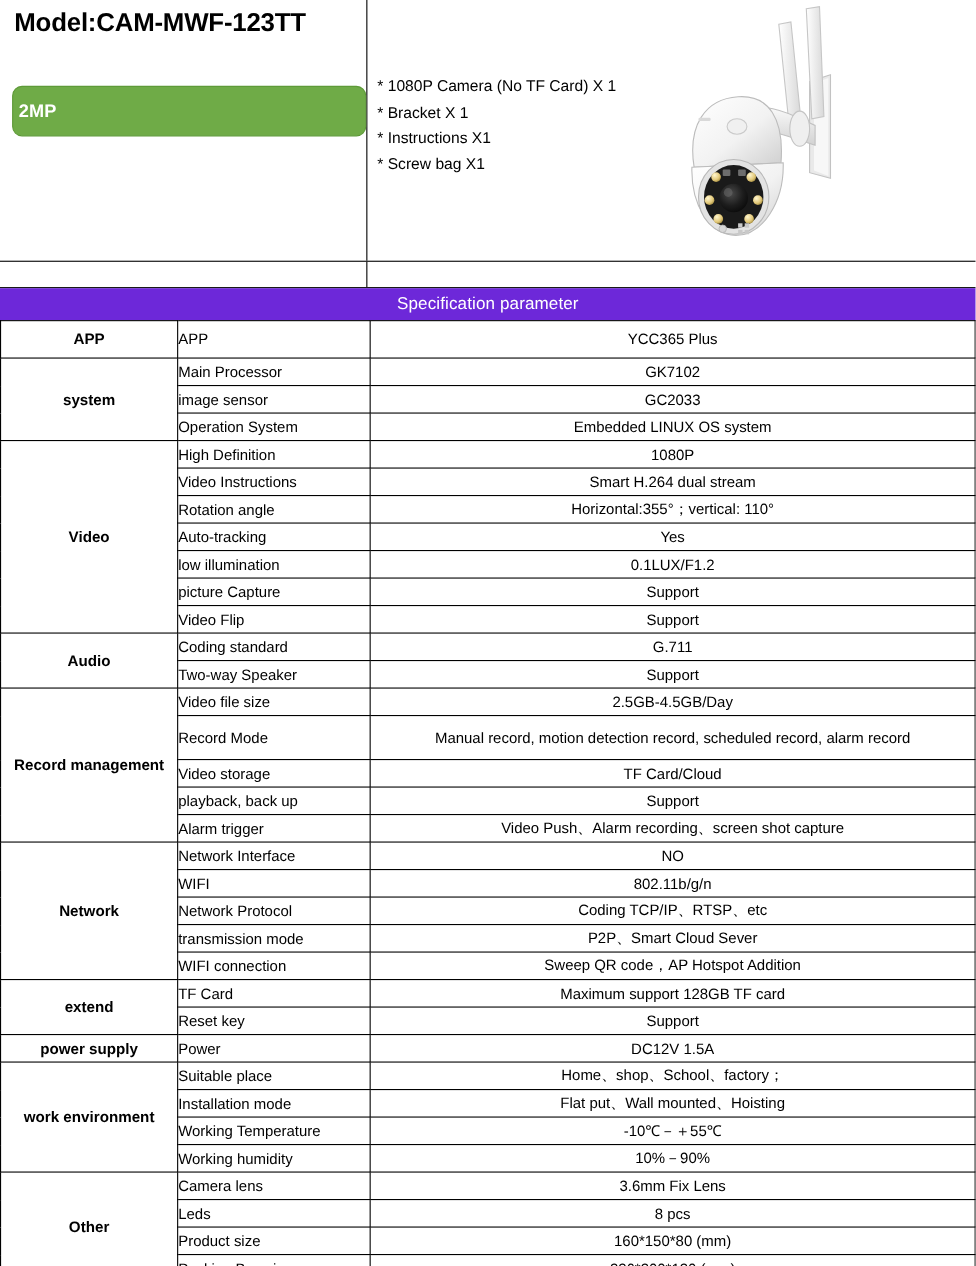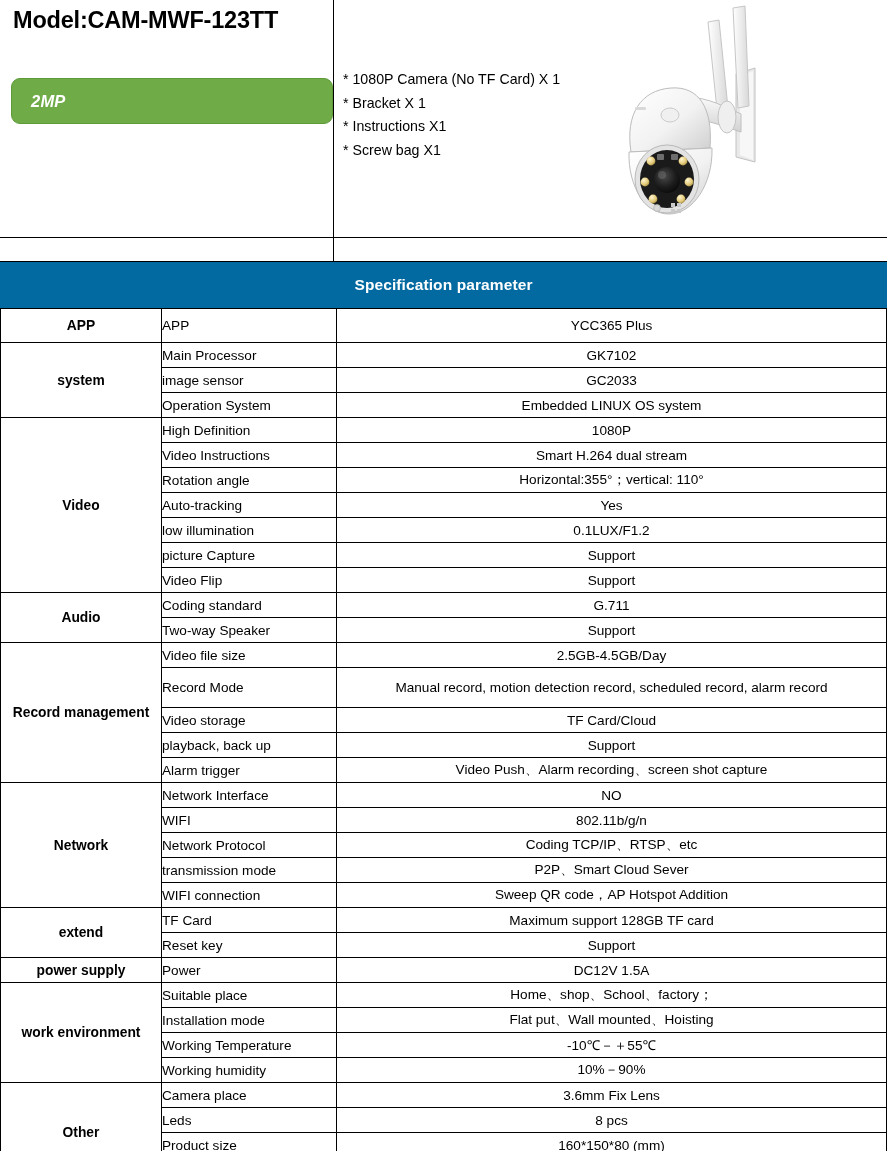--- a/index.html
+++ b/index.html
@@ -54,23 +54,22 @@
     background: #6FAB47;
     border: 1px solid #5E9A38;
     border-radius: 9px;
     display: flex;
     align-items: center;
   }
   .mp-badge-label {
     color: #ffffff;
     font-size: 16.5px;
     font-weight: bold;
-    padding-left: 19px;
+    padding-left: 5px;
     letter-spacing: 0.2px;
-    font-style: italic;
   }
 
   .top-right {
     flex: 1 1 auto;
     position: relative;
     box-sizing: border-box;
   }
   .package-list {
     position: absolute;
     left: 9px;
@@ -100,26 +99,26 @@
   .spacer-left {
     flex: 0 0 334px;
     border-right: 1.4px solid #000;
     box-sizing: border-box;
   }
   .spacer-right { flex: 1 1 auto; }
 
   
   .spec-bar {
     width: 887px;
-    height: 46px;
-    box-sizing: border-box;
-    background: #0369a1;
+    height: 29px;
+    box-sizing: border-box;
+    background: #6d28d9;
     color: #ffffff;
     font-size: 15.5px;
-    font-weight: bold;
+    font-weight: normal;
     display: flex;
     align-items: center;
     justify-content: center;
     letter-spacing: 0.1px;
   }
 
   
   table.spec {
     width: 887px;
     border-collapse: collapse;
@@ -389,21 +388,21 @@
         <td class="param">Working Temperature</td>
         <td class="value">-10℃－＋55℃</td>
       </tr>
       <tr>
         <td class="param">Working humidity</td>
         <td class="value">10%－90%</td>
       </tr>
 
       <tr>
         <td class="group" rowspan="4">Other</td>
-        <td class="param">Camera place</td>
+        <td class="param">Camera lens</td>
         <td class="value">3.6mm Fix Lens</td>
       </tr>
       <tr>
         <td class="param">Leds</td>
         <td class="value">8 pcs</td>
       </tr>
       <tr>
         <td class="param">Product size</td>
         <td class="value">160*150*80 (mm)</td>
       </tr>

